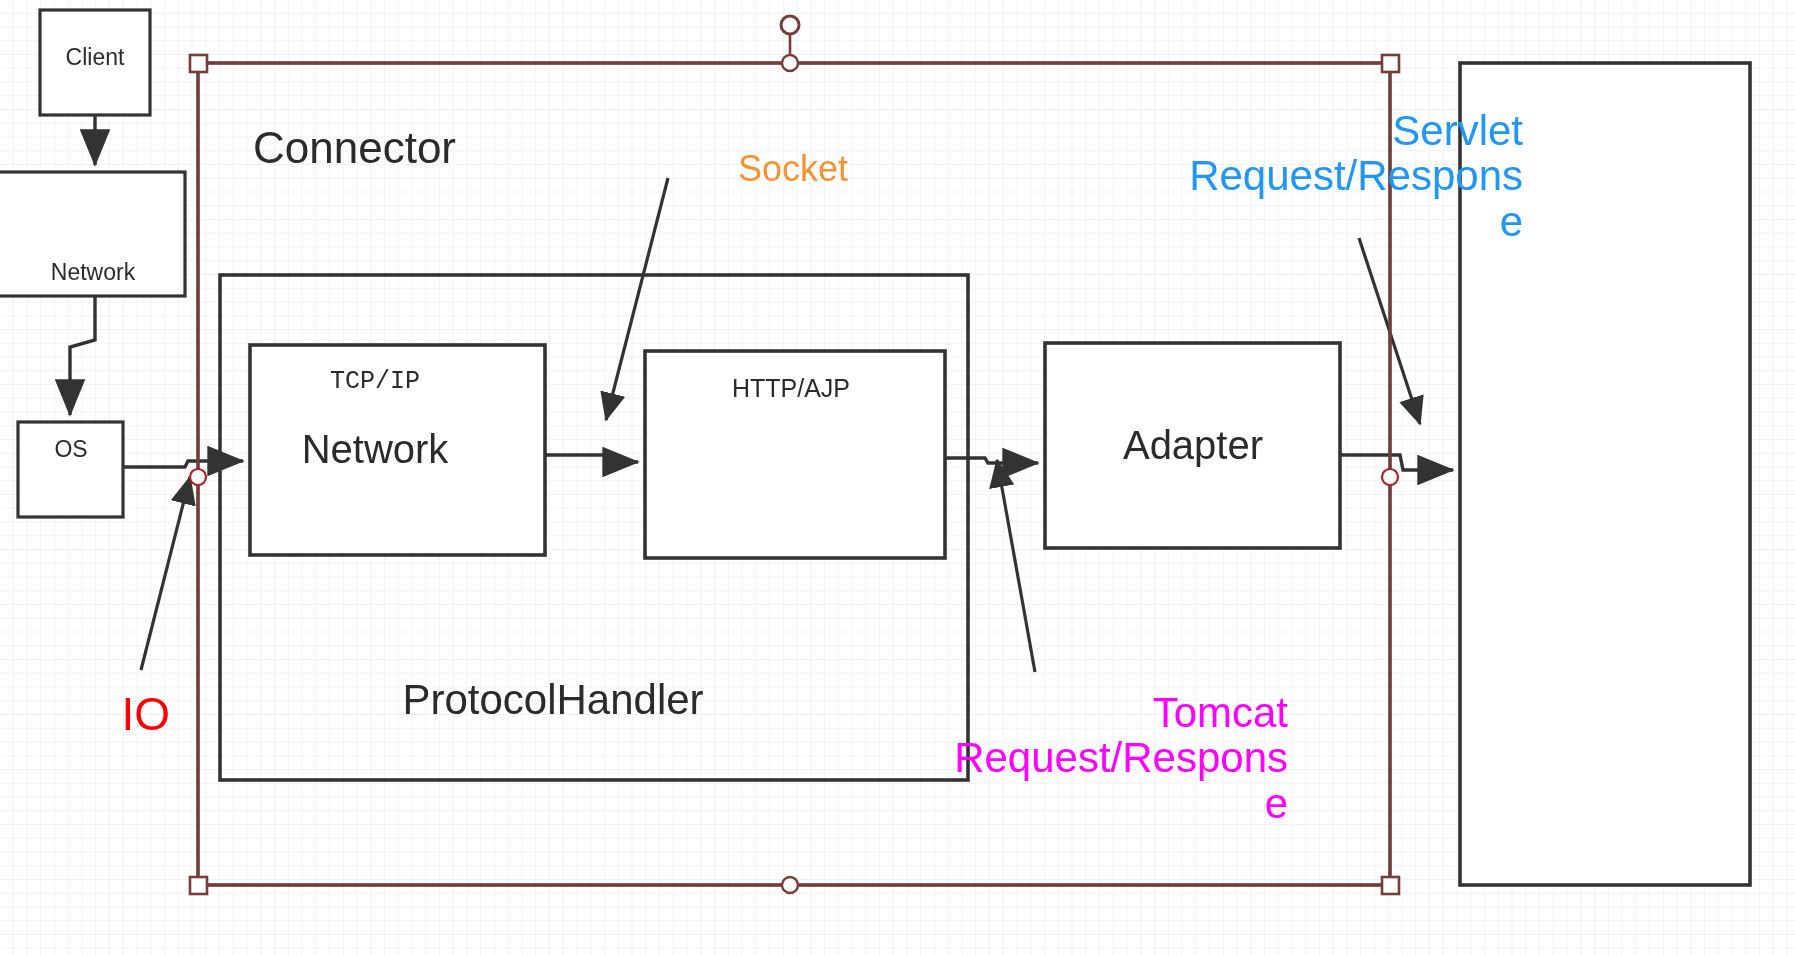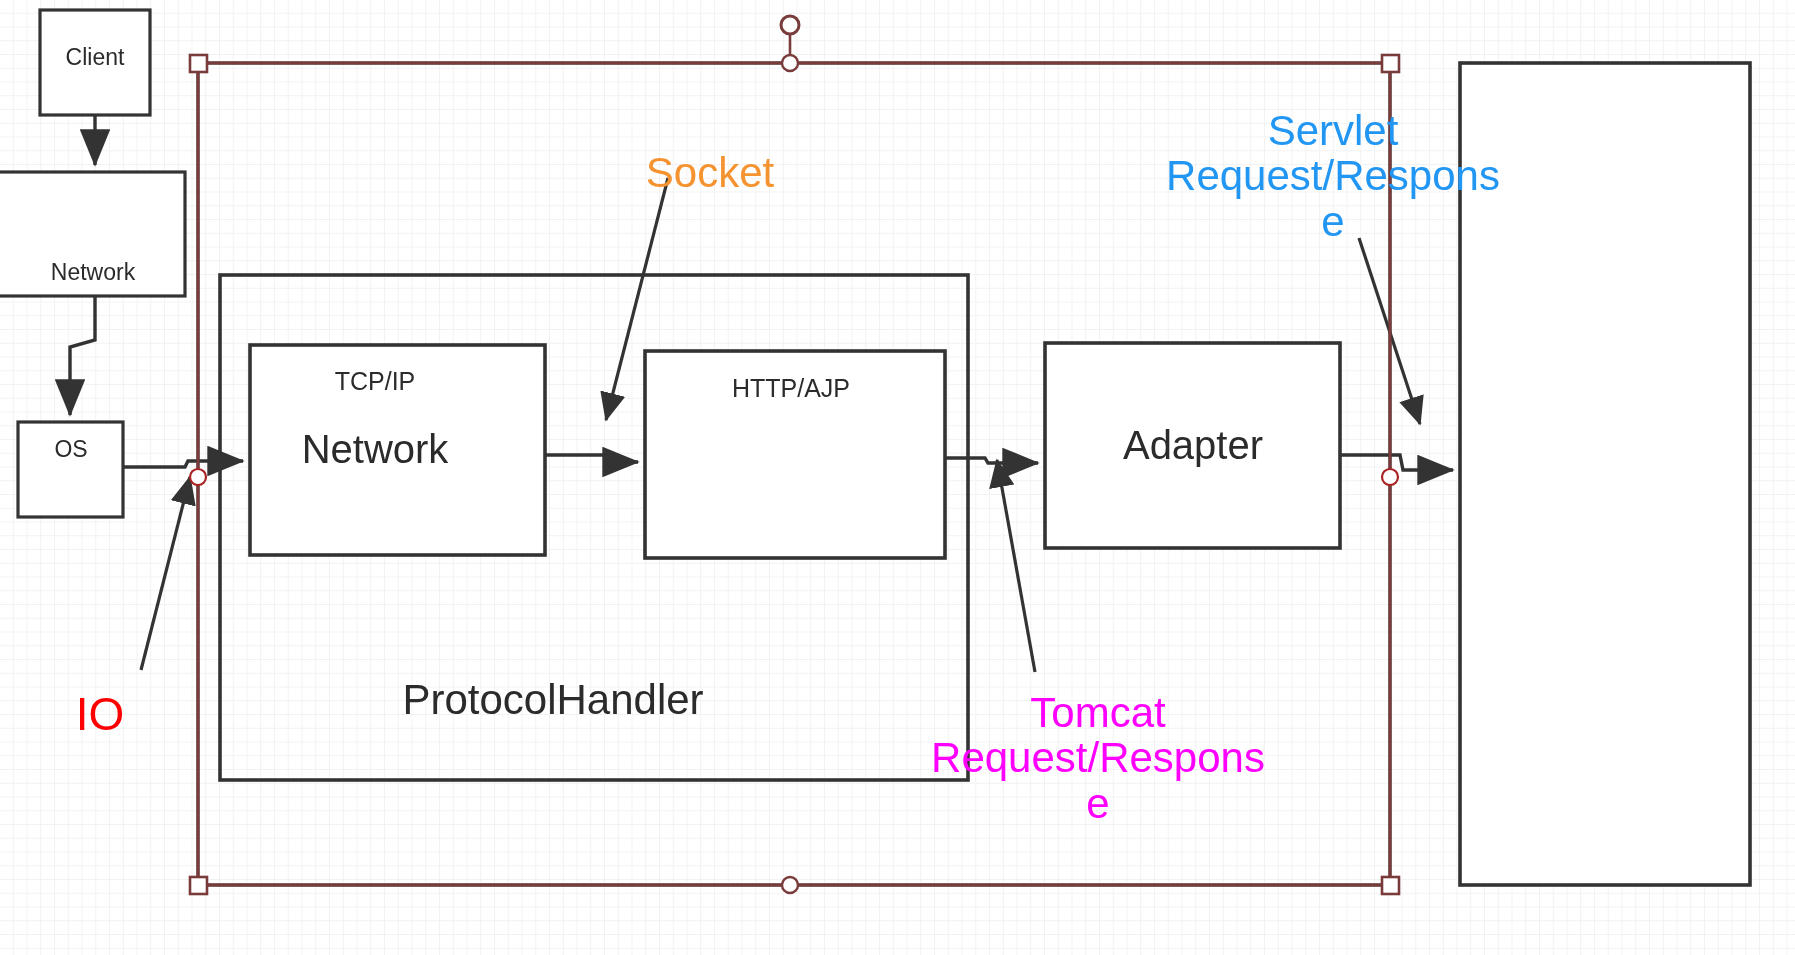--- a/index.html
+++ b/index.html
@@ -29,21 +29,21 @@
     height: 955px;
   }
   .lbl {
     position: absolute;
     white-space: pre;
     line-height: 1.08;
     color: #2b2b2b;
     font-family: "Liberation Sans", sans-serif;
     pointer-events: none;
   }
-  .center { text-align: center; transform: translateX(-50%); }
+  .center { text-align: right; transform: translateX(-50%); }
   .white-fill { fill: #ffffff; }
 </style>
 </head>
 <body>
 
 <div id="canvas">
 
   <svg class="svg-layer" viewBox="0 0 1795 955">
     <defs>
       <marker id="arrow" markerWidth="11" markerHeight="9" refX="10.5" refY="4.5" orient="auto" markerUnits="strokeWidth">
@@ -109,32 +109,33 @@
       <rect x="1382" y="877" width="17" height="17" fill="#ffffff" stroke="#7a3b3b" stroke-width="2.6"></rect>
     </g>
   </svg>
 
   <div class="lbl center" style="left:95px; top:45px; font-size:23px;">Client</div>
 
   <div class="lbl center" style="left:93px; top:220px; font-size:23px;margin-top:40px;">Network</div>
 
   <div class="lbl center" style="left:71px; top:437px; font-size:23px;">OS</div>
 
+  <div class="lbl" style="left:253px; top:124px; font-size:44px;">Connector</div>
 
   <div class="lbl center" style="left:553px; top:677px; font-size:42px;">ProtocolHandler</div>
 
-  <div class="lbl center" style="left:375px; top:368px; font-size:25px;">TCP/IP</div>
+  <div class="lbl center" style="left:375px; top:368px; font-size:25px;font-family:Liberation Mono, monospace;">TCP/IP</div>
   <div class="lbl center" style="left:375px; top:428px; font-size:40px;">Network</div>
 
   <div class="lbl center" style="left:791px; top:375px; font-size:25px;">HTTP/AJP</div>
 
   <div class="lbl center" style="left:1193px; top:424px; font-size:40px;">Adapter</div>
 
 
-  <div class="lbl center" style="left:710px; top:150px; width:220px; font-size:42px; color:#f59331;">Socket</div>
+  <div class="lbl center" style="left:738px; top:150px; width:220px; font-size:36px; color:#f59331;">Socket</div>
 
   <div class="lbl center" style="left:100px; top:690px; width:140px; font-size:46px; font-weight:normal; color:#ff0000;">IO</div>
 
   <div class="lbl center" style="left:1333px; top:108px; width:380px; font-size:42px; color:#2196f3;">Servlet
 Request/Respons
 e</div>
 
   <div class="lbl center" style="left:1098px; top:690px; width:380px; font-size:42px; color:#ff00ff;">Tomcat
 Request/Respons
 e</div>

